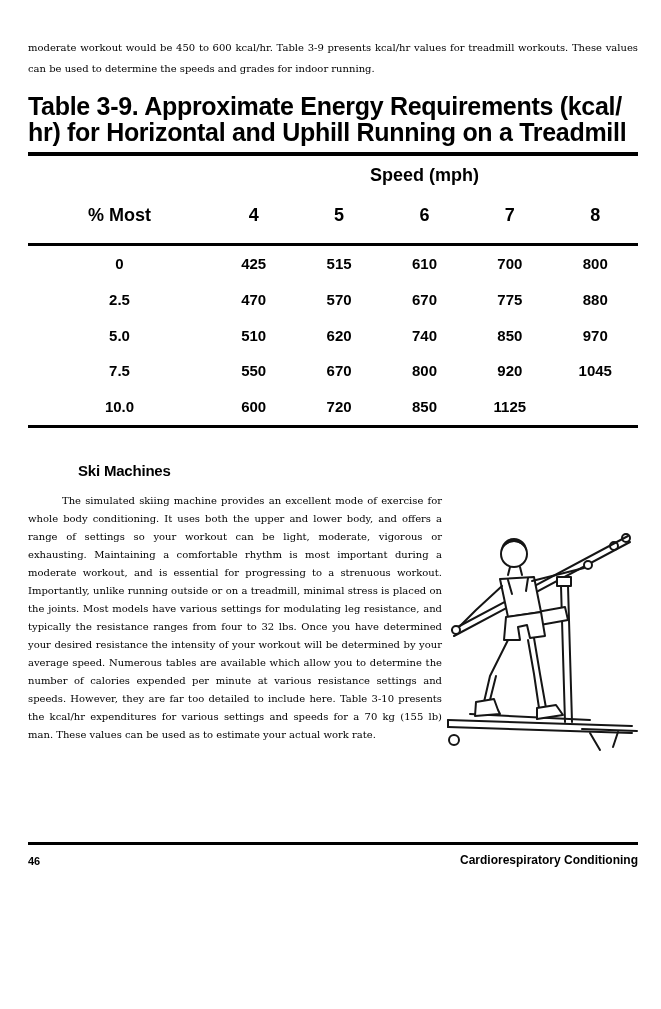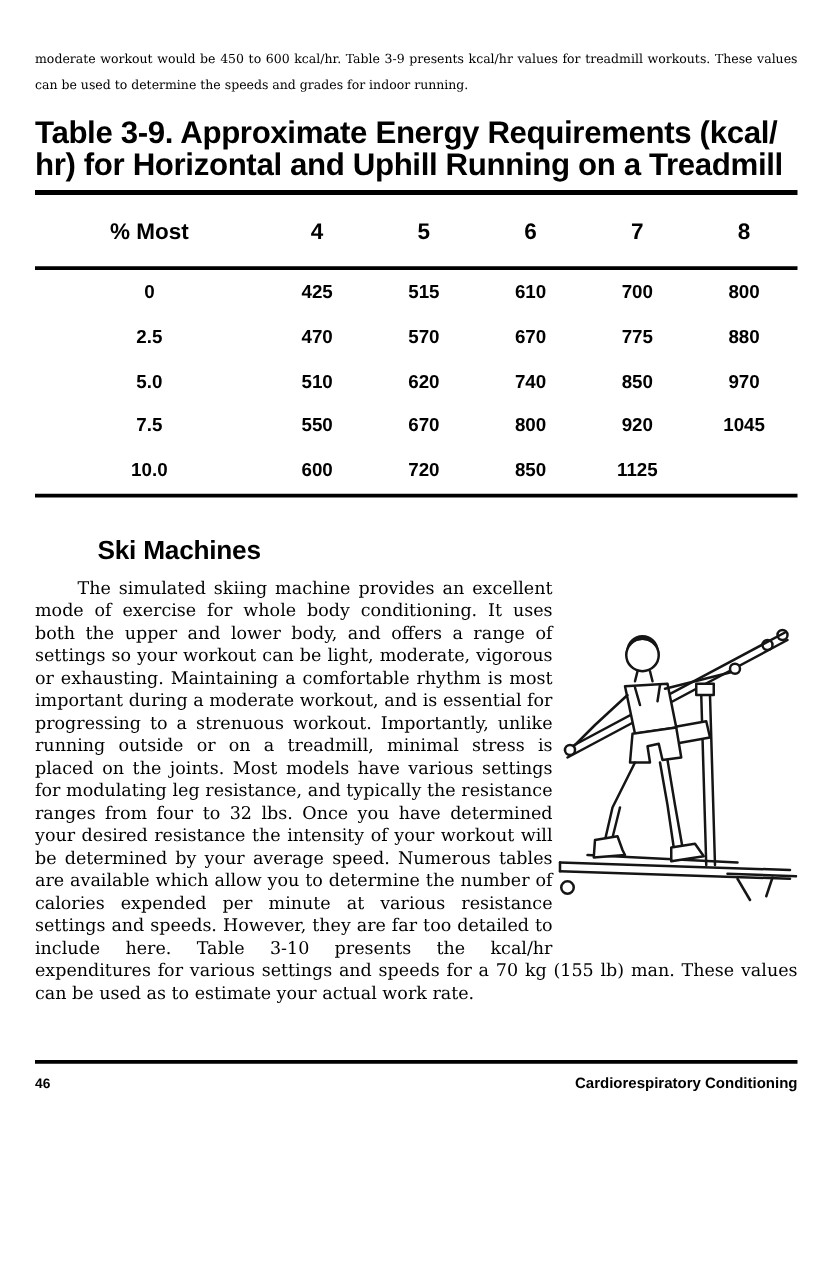--- a/index.html
+++ b/index.html
@@ -44,32 +44,32 @@
     grid-column: 2 / 7;
     font-size: 18px; padding-top: 9px;
   }
   .head-row .hcell { font-size: 18px; padding: 19px 0 17px 0; }
   .t-grid.tbody { grid-auto-rows: 35.8px; }
   .t-grid.tbody .cell { font-size: 15px; line-height: 35.8px; }
 
   
   .section-heading {
     font-family: "Liberation Sans", sans-serif;
-    font-weight: bold; font-size: 21px; line-height: 26px;
+    font-weight: bold; font-size: 15px; line-height: 26px;
     margin: 30px 0 8px 50px;
     letter-spacing: -0.2px;
   }
   .ski-body { overflow: hidden; }
   .fig-float {
     float: right;
     width: 196px; height: 306px;
     padding-top: 32px;
   }
   .body-text {
-    font-size: 14px; line-height: 18px;
+    font-size: 10px; line-height: 18px;
     text-align: justify;
     text-indent: 34px;
   }
 
   
   .footer { clear: both; margin-top: 44px; }
   .f-rule { height: 3px; background: #000; width: 100%; }
   .f-row {
     display: flex; justify-content: space-between; align-items: flex-end;
     font-family: "Liberation Sans", sans-serif;
@@ -89,20 +89,24 @@
   <p class="intro">moderate workout would be 450 to 600 kcal/hr. Table 3-9 presents kcal/hr values for treadmill workouts. These values can be used to determine the speeds and grades for indoor running.</p>
 
   <div class="table-title">
     <div>Table 3-9. Approximate Energy Requirements (kcal/</div>
     <div>hr) for Horizontal and Uphill Running on a Treadmill</div>
   </div>
 
   <div>
     <div class="t-rule top"></div>
 
+    <div class="t-grid span-row">
+      <div class="spacer"></div>
+      <div class="speed-span">Speed (mph)</div>
+    </div>
 
     <div class="t-grid head-row">
       <div class="hcell">% Most</div>
       <div class="hcell">4</div>
       <div class="hcell">5</div>
       <div class="hcell">6</div>
       <div class="hcell">7</div>
       <div class="hcell">8</div>
     </div>
 

